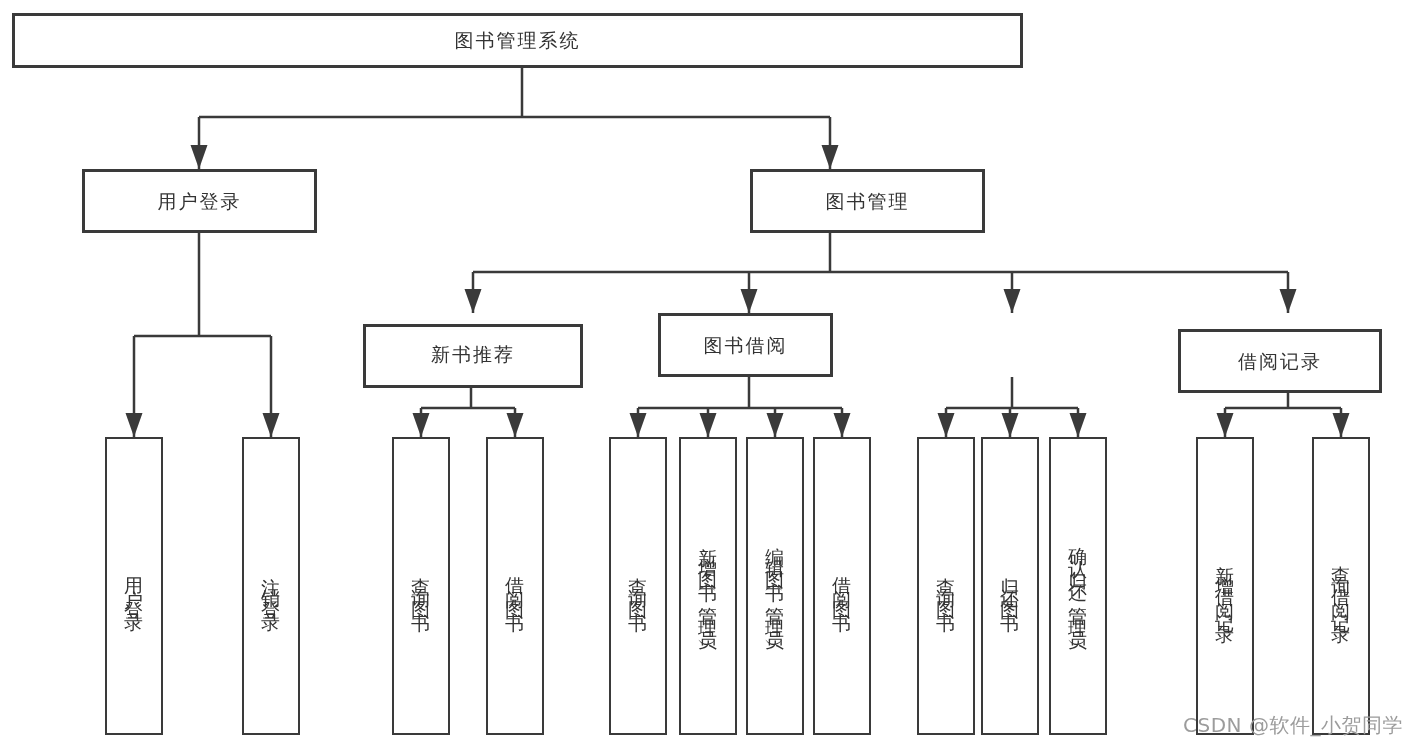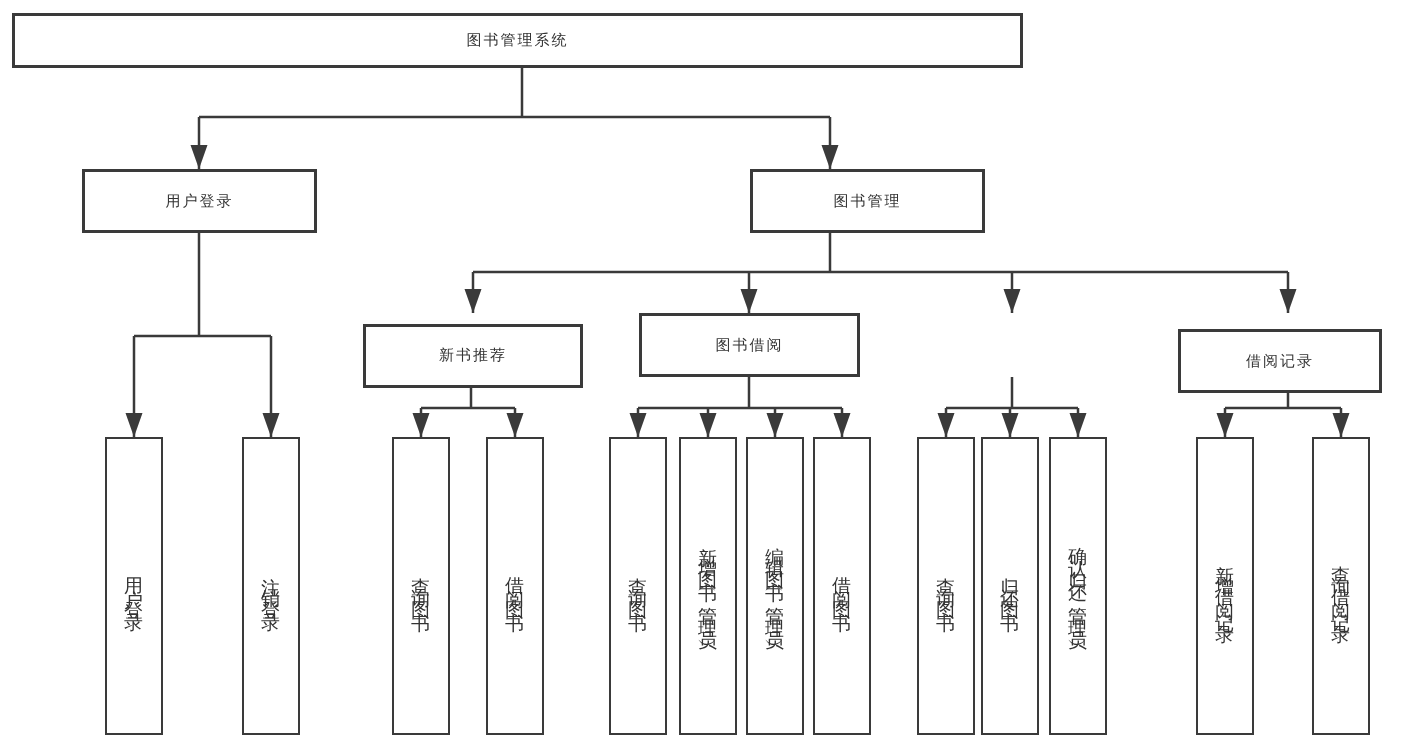--- a/index.html
+++ b/index.html
@@ -22,21 +22,21 @@
     position: absolute;
     box-sizing: border-box;
     background: #ffffff;
     border: 3px solid #3a3a3a;
     display: flex;
     align-items: center;
     justify-content: center;
     z-index: 2;
   }
   .hlabel {
-    font-size: 15px;
+    font-size: 19px;
     letter-spacing: 2px;
     color: #333333;
     white-space: nowrap;
     line-height: 1;
   }
   .leaf {
     border-width: 2px;
     width: 58px;
     height: 298px;
     top: 437px;
@@ -122,21 +122,21 @@
   <div class="node" style="left:82px; top:169px; width:235px; height:64px;">
     <span class="hlabel">用户登录</span>
   </div>
   <div class="node" style="left:712px; top:169px; width:235px; height:64px;margin-left:38px;">
     <span class="hlabel">图书管理</span>
   </div>
 
   <div class="node" style="left:363px; top:324px; width:220px; height:64px;font-family:Liberation Mono, monospace;">
     <span class="hlabel">新书推荐</span>
   </div>
-  <div class="node" style="left:639px; top:313px; width:221px; height:64px;align-items:center;">
+  <div class="node" style="left:658px; top:313px; width:175px; height:64px;align-items:center;">
     <span class="hlabel">图书借阅</span>
   </div>
   <div class="node" style="left:1178px; top:329px; width:204px; height:64px;">
     <span class="hlabel">借阅记录</span>
   </div>
 
   <div class="node leaf" style="left:105px;">
     <span class="vtext">用户登录</span>
   </div>
   <div class="node leaf" style="left:242px;">
@@ -173,14 +173,15 @@
     <span class="vtext">确认归还（管理员）</span>
   </div>
 
   <div class="node leaf" style="left:1196px;">
     <span class="vtext">新增借阅记录</span>
   </div>
   <div class="node leaf" style="left:1312px;">
     <span class="vtext">查询借阅记录</span>
   </div>
 
+  <div class="watermark">CSDN @软件_小贺同学</div>
 
 </div>
 
 </body></html>

